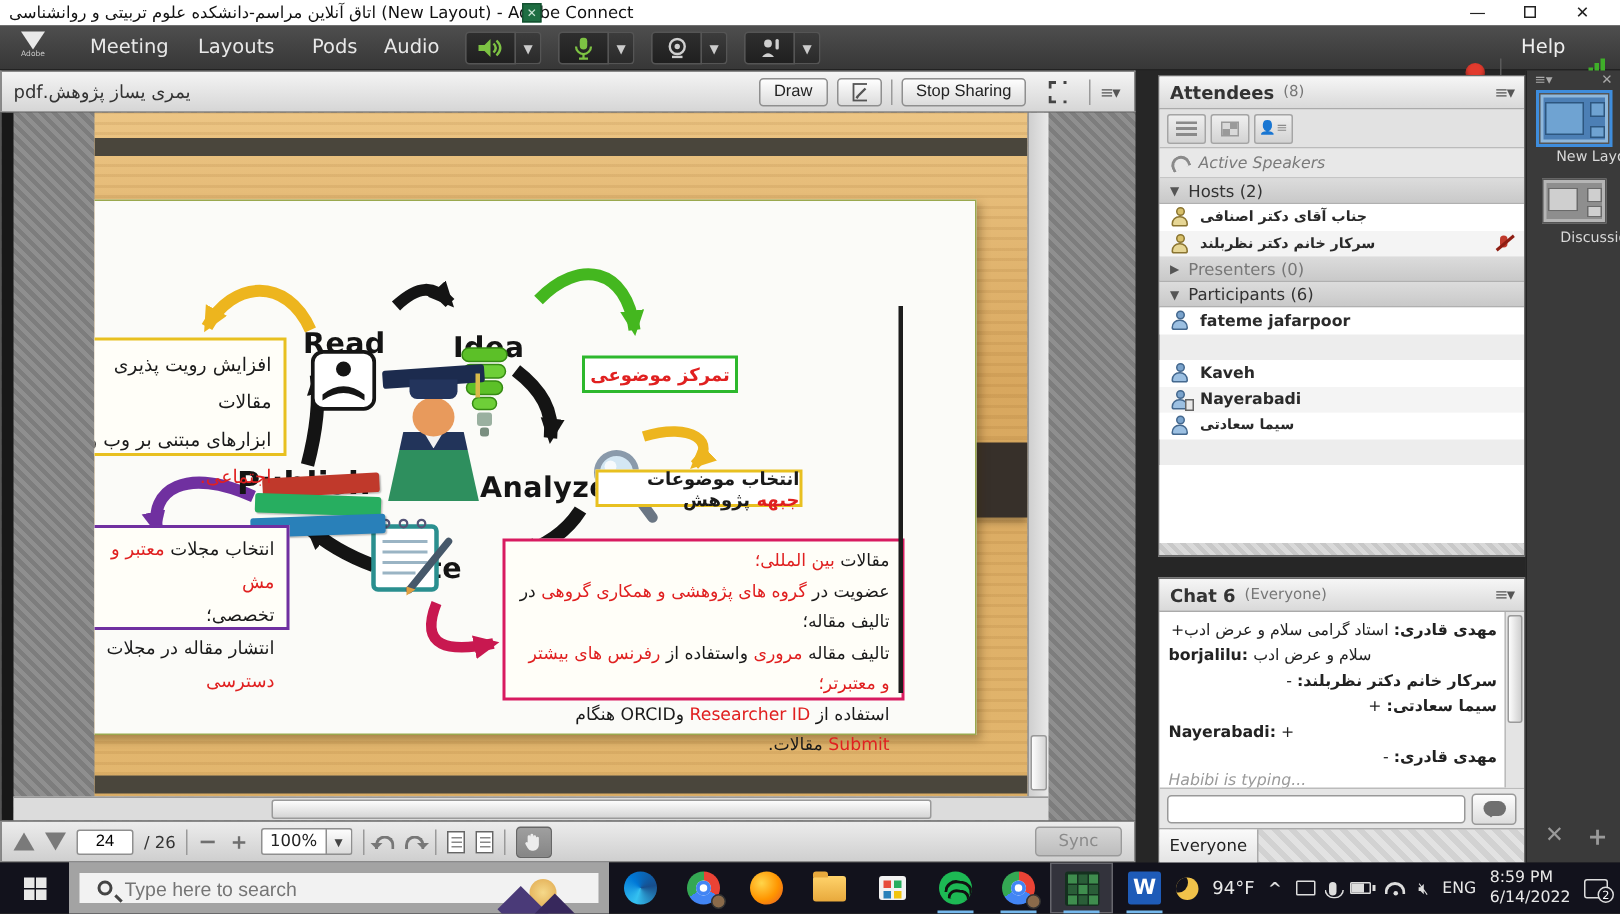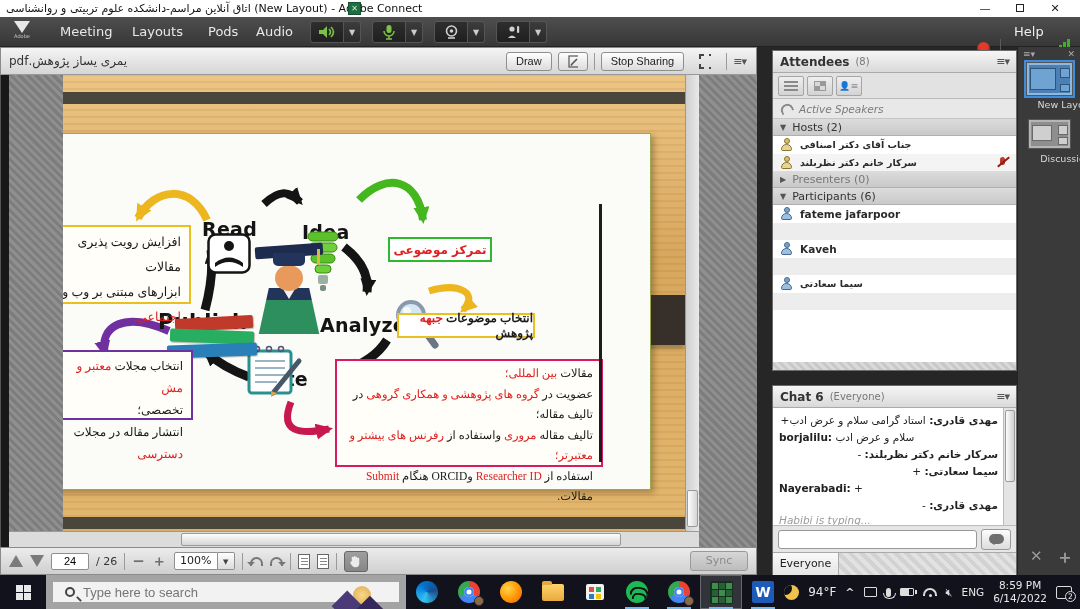--- a/index.html
+++ b/index.html
@@ -47,21 +47,21 @@
   #wood:before { content:""; position:absolute; inset:0; background:repeating-linear-gradient(0deg, rgba(130,80,20,.10) 0 2px, transparent 2px 7px); }
   .darkbar { position:absolute; left:0; width:622px; height:12px; background:#4a463c; }
   #bookend { position:absolute; left:575px; top:220px; width:50px; height:50px; background:#37302a; box-shadow:-3px 3px 5px rgba(0,0,0,.3); }
 
   
   #slide { position:absolute; left:-25px; top:58px; width:613px; height:357px; background:#fbfbf8; border:1.5px solid #9aa84e; box-shadow:3px 3px 6px rgba(60,40,10,.35); }
   .stage { position:absolute; font-weight:bold; color:#141414; font-size:19px; letter-spacing:.3px; }
   .sbox { position:absolute; background:#fff; display:flex; align-items:center; justify-content:center; font-size:12px; font-weight:bold; }
   .red { color:#e02020; }
   .dark { color:#1a1a1a; }
-  .rtl-line { direction:rtl; text-align:right;font-family:Liberation Serif, serif; }
+  .rtl-line { direction:rtl; text-align:right; }
   #box-green { border:2px solid #2db82d; }
   #box-yright { border:2px solid #e8c020; }
   .textbox { position:absolute; background:#fffef8; font-size:12.5px; color:#1a1a1a; padding:3px 8px; }
   #box-yleft { border:2px solid #e8c020; line-height:25px; }
   #box-purple { border:2px solid #7030a0; line-height:22px; font-size:12px; }
   #box-pink { border:2.5px solid #d81b60; line-height:20.5px; font-size:11.5px; padding:2px 8px; }
   #vline { position:absolute; left:560px; top:70px; width:3px; height:258px; background:#1d1d1d; }
   svg.arrows { position:absolute; inset:0; pointer-events:none; }
 
   
@@ -196,21 +196,21 @@
   .moon { width:15px; height:15px; border-radius:50%; background:#f0c24a; position:relative; overflow:hidden; }
   .moon:after { content:""; position:absolute; left:-5px; top:-3px; width:13px; height:13px; border-radius:50%; background:#12121c; }
   .trayic { font-size:11px; color:#ddd; }
   .ic-rect { width:13px; height:10px; border:1.5px solid #ddd; border-radius:1px; }
   .ic-micT { width:5px; height:9px; background:#ddd; border-radius:3px; position:relative; }
   .ic-micT:after { content:""; position:absolute; left:-3px; top:5px; width:11px; height:5px; border:1.5px solid #ddd; border-top:none; border-radius:0 0 6px 6px; }
   .ic-batt { width:14px; height:8px; border:1.5px solid #ddd; border-radius:1px; position:relative; background:linear-gradient(90deg,#ddd 0 70%,transparent 70%); }
   .ic-batt:after { content:""; position:absolute; right:-4px; top:1px; width:2px; height:4px; background:#ddd; }
   .ic-wifi { width:14px; height:8px; border:2px solid #ddd; border-bottom:none; border-radius:10px 10px 0 0; position:relative; }
   .ic-wifi:after { content:""; position:absolute; left:4px; top:4px; width:3px; height:3px; border-radius:50%; background:#ddd; }
-  .dt { text-align:center; font-size:10.5px; line-height:1.25; }
+  .dt { text-align:left; font-size:10.5px; line-height:1.25; }
   .notif { position:relative; width:16px; height:13px; border:1.5px solid #ddd; border-radius:2px; }
   .notif .b2 { position:absolute; right:-5px; bottom:-4px; width:11px; height:11px; border-radius:50%; background:#12121c; border:1px solid #ddd; font-size:7.5px; text-align:center; line-height:10px; color:#fff; }
 </style>
 </head>
 <body>
 
 <div id="titlebar">
   <span class="title">اتاق آنلاین مراسم-دانشکده علوم تربیتی و روانشناسی (New Layout) - Adobe Connect</span>
   <span class="appicon">✕</span>
   <span class="wctl" id="w-min">—</span>
@@ -510,20 +510,28 @@
       </span>
     <span dir="auto">fateme jafarpoor</span>
   </div>
   <div class="prow" style="top:189px">
     <span class="avatar">
         <span class="h"></span>
         <span class="b"></span>
       </span>
     <span dir="auto">Kaveh</span>
   </div>
+  <div class="prow alt" style="top:206.5px">
+    <span class="avatar">
+        <span class="h"></span>
+        <span class="b"></span>
+        <span class="badge-ph"></span>
+      </span>
+    <span dir="auto">Nayerabadi</span>
+  </div>
   <div class="prow" style="top:224px;font-size:9.5px">
     <span class="avatar">
         <span class="h"></span>
         <span class="b"></span>
       </span>
     <span dir="auto">سیما سعادتی</span>
   </div>
   <div style="position:absolute;left:0;right:0;top:259px;bottom:8px;background:#fff"></div>
   <div id="att-hatch"></div>
 </div>

